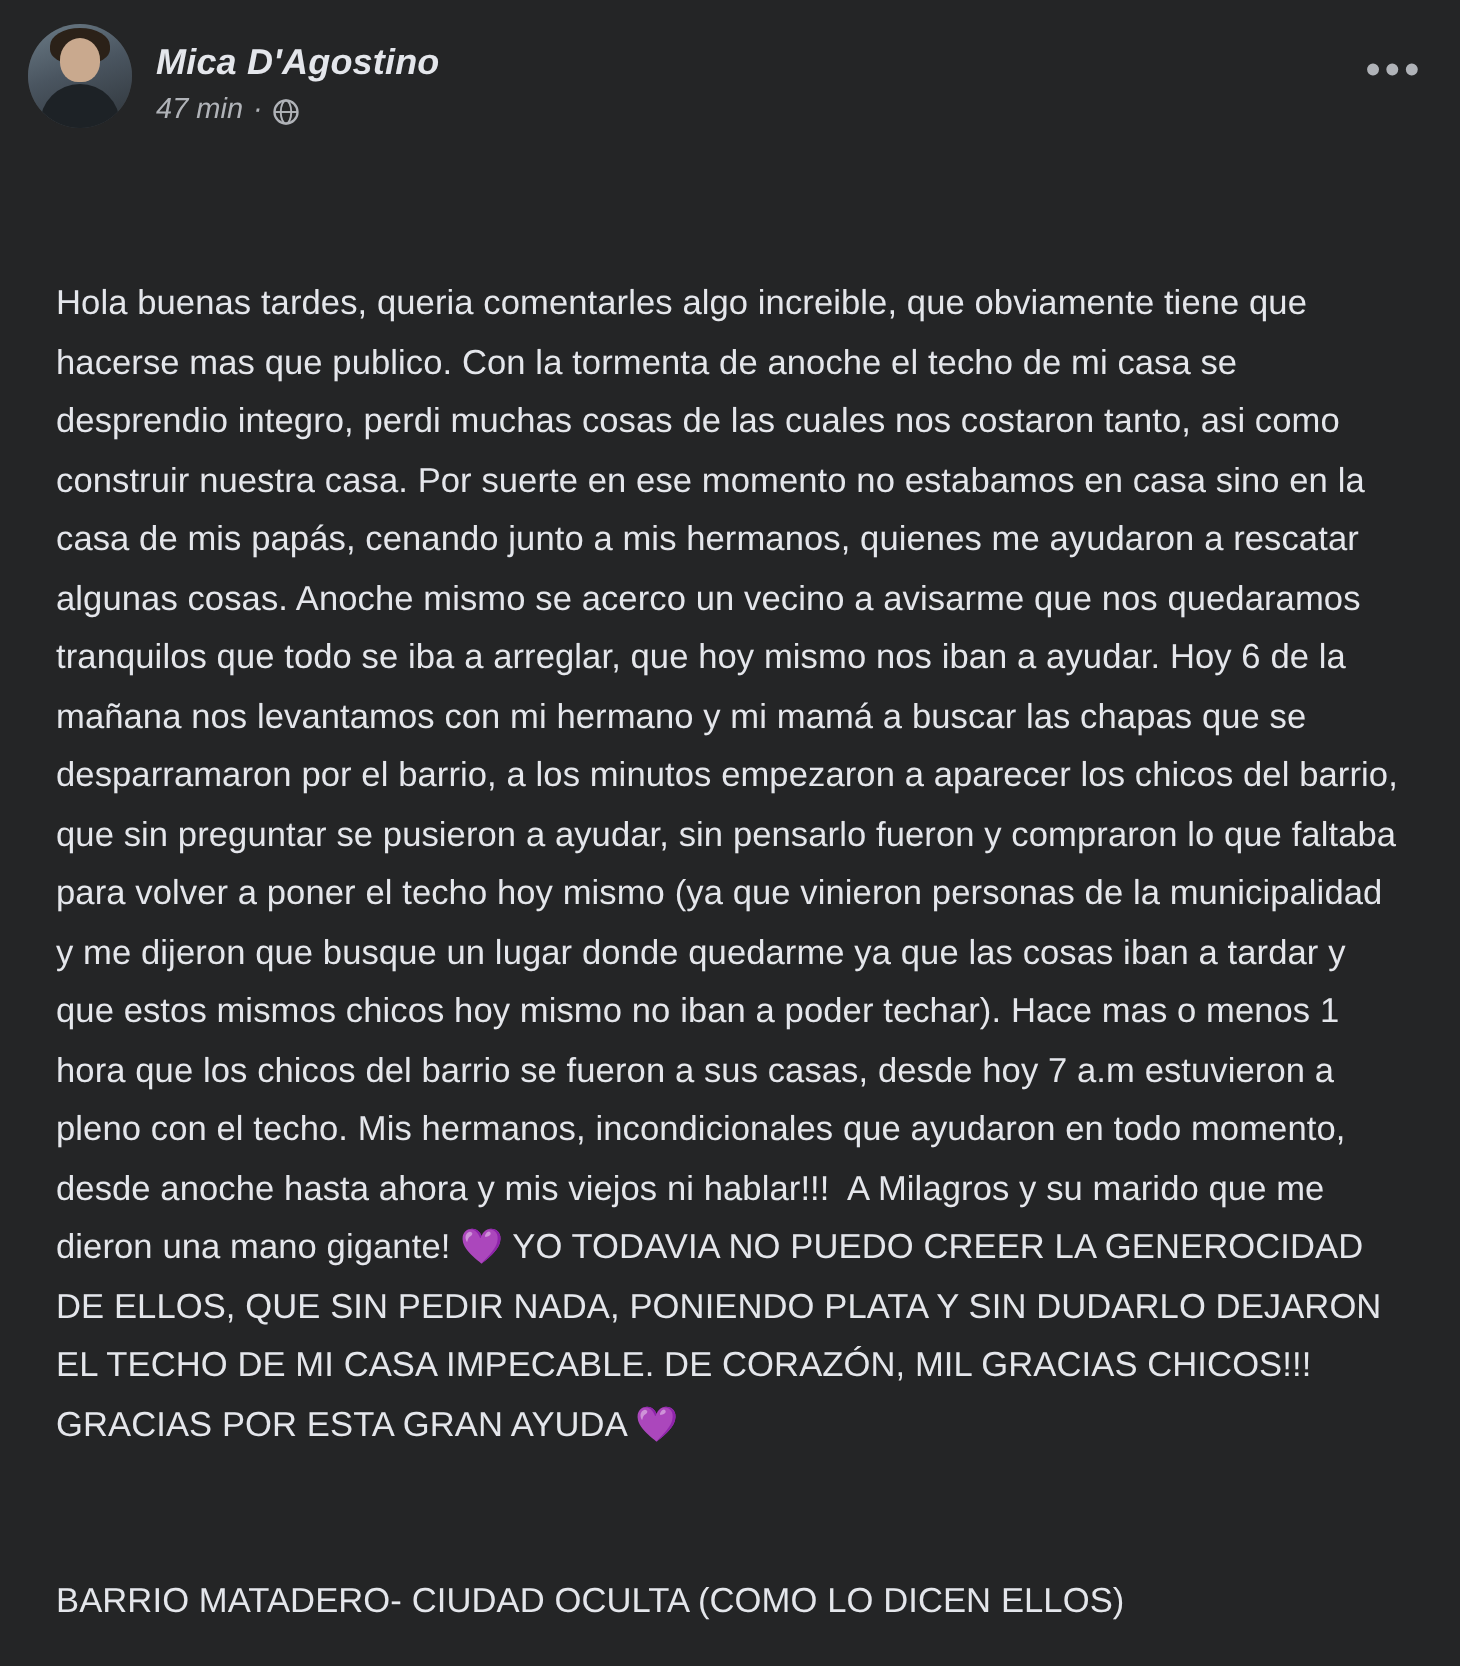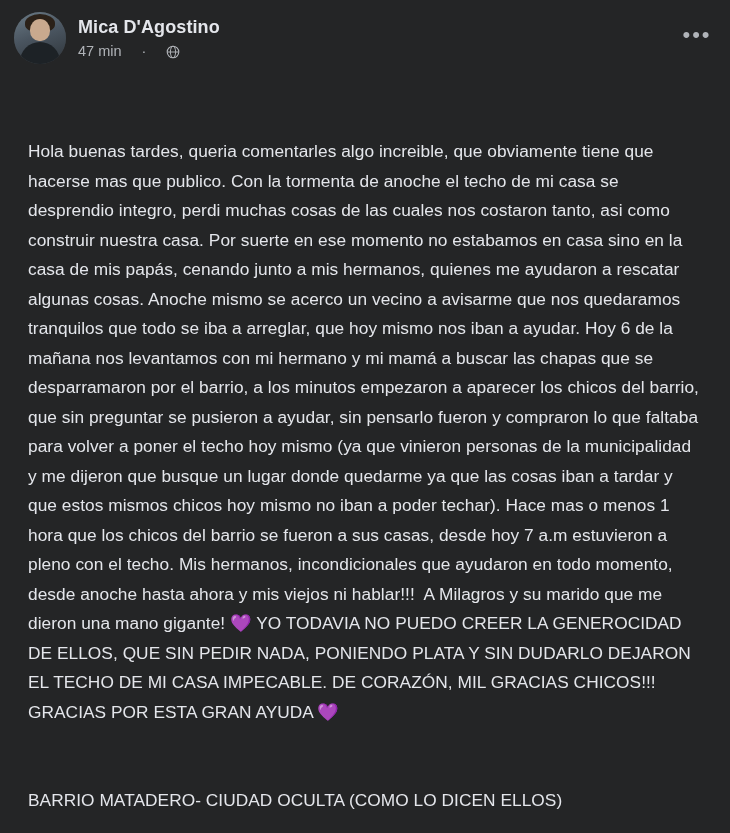--- a/index.html
+++ b/index.html
@@ -17,23 +17,24 @@
   .post {
     width: 730px;
     height: 833px;
     box-sizing: border-box;
     background: #242526;
     display: flex;
     flex-direction: column;
   }
   .post-header {
     display: flex;
-    align-items: center;
+    align-items: flex-end;
     padding: 10px 14px 4px 14px;
     position: relative;
+    font-style: italic;
   }
   .avatar {
     width: 52px;
     height: 52px;
     border-radius: 50%;
     overflow: hidden;
     flex: 0 0 auto;
     margin-top: 2px;
     background: #3a3b3c;
     position: relative;
@@ -87,21 +88,20 @@
     line-height: 22px;
     letter-spacing: 0.1px;
   }
   .meta-line {
     display: flex;
     align-items: center;
     margin-top: 4px;
     font-size: 14.5px;
     color: #b0b3b8;
     line-height: 18px;
-    gap: 15px;
   }
   .meta-sep {
     margin: 0 5px;
     color: #b0b3b8;
   }
   .globe-icon {
     display: inline-block;
     width: 14px;
     height: 14px;
     position: relative;

